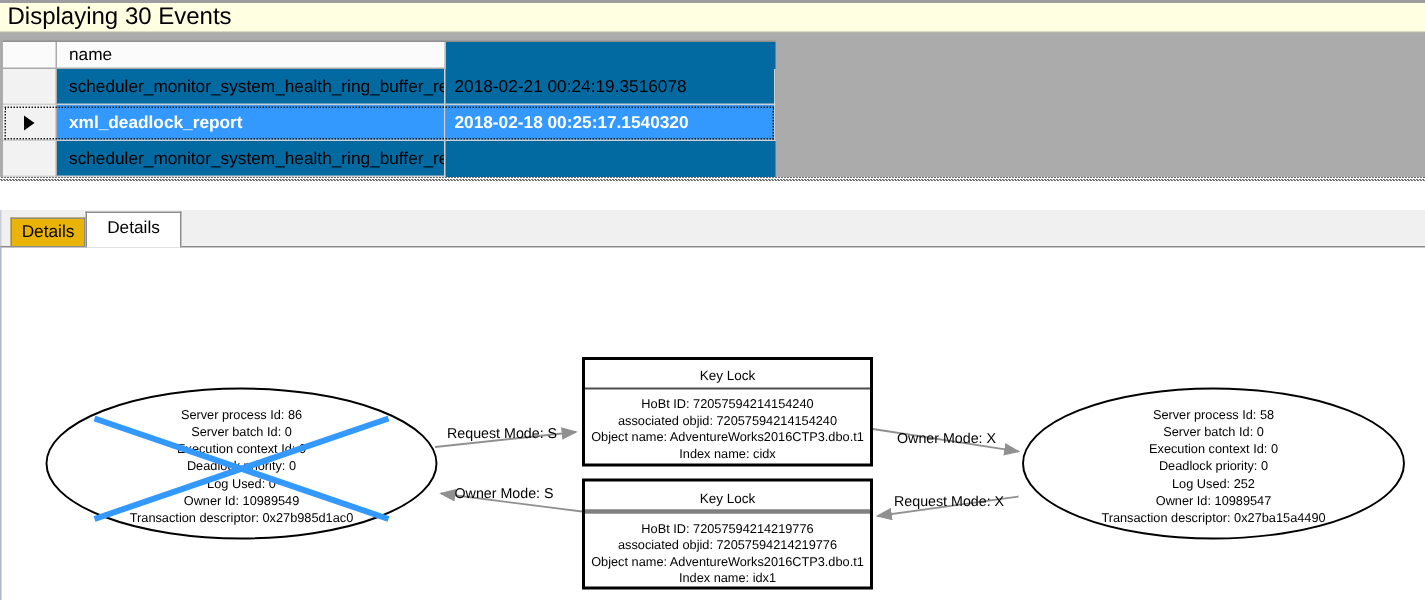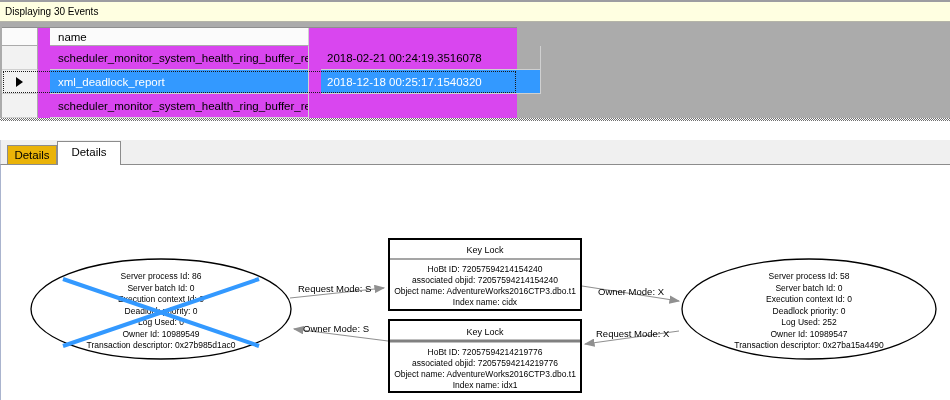--- a/index.html
+++ b/index.html
@@ -3,39 +3,39 @@
 <meta charset="utf-8">
 <style>
   * { margin:0; padding:0; box-sizing:border-box; }
   html,body { width:950px; height:400px; overflow:hidden; }
   body { font-family:"Liberation Sans", sans-serif; background:#fff; }
   .screen { position:relative; width:950px; height:400px; background:#fff; }
 
   .top-edge { position:absolute; left:0; top:0; width:950px; height:2px; background:#9d9da1; }
   .info-bar { position:absolute; left:0; top:2px; width:950px; height:20px;
               background:#ffffe1; border-bottom:1px solid #b4b4a8;
-              font-size:10px; color:#000; line-height:19px; padding-left:5px; }
+              font-size:16px; color:#000; line-height:19px; padding-left:5px; }
 
   .grid-area { position:absolute; left:0; top:22px; width:950px; height:96px;
                background:#ababab; padding-top:5px; overflow:hidden; }
   .grid-table { width:515px; margin-left:2px; border-top:1px solid #8f8f8f; }
-  .grid-row { display:flex; width:515px; background:#d946ef;gap:12px; }
+  .grid-row { display:flex; width:515px; background:#0369a1; }
   .grid-row.header { height:18px; }
   .grid-row.data { height:24px; }
   .cell { border-right:1px solid #d0d0d0; border-bottom:1px solid #d0d0d0;
           font-size:11.5px; color:#000; display:flex; align-items:center;
           white-space:nowrap; overflow:hidden; }
   .cell.indicator { width:36px; flex:0 0 36px; background:#f2f2f2;
                     border-right:1px solid #ababab; justify-content:center; }
   .cell.name { width:259px; flex:0 0 259px; padding-left:8px; }
   .cell.time { width:220px; flex:0 0 220px; padding-left:6px; }
   .header .cell { background:#fbfbfb; border-bottom:1px solid #ababab; }
   .grid-row.selected .cell.name, .grid-row.selected .cell.time {
       background:#3399ff; color:#fff; }
-  .grid-row.selected { outline:1px dotted #1a1a1a; outline-offset:-2px; }
+  .grid-row.selected { outline:1px dotted #1a1a1a; outline-offset:-2px;font-weight:bold; }
   .row-arrow { width:0; height:0; border-left:7px solid #000;
                border-top:5px solid transparent; border-bottom:5px solid transparent; }
 
   .splitter { position:absolute; left:0; top:118px; width:950px; height:3px;
               background-image:repeating-conic-gradient(#6e6e6e 0% 25%, #ffffff 25% 50%);
               background-size:2px 2px; }
 
   .event-bar { position:absolute; left:0; top:121px; width:950px; height:19px;
                background:#f0f0f0; font-size:11.5px; line-height:19px; padding-left:5px;
                border-left:1px solid #c9cdd8; }
@@ -77,21 +77,21 @@
       <div class="grid-row data">
         <div class="cell indicator"></div>
         <div class="cell name">scheduler_monitor_system_health_ring_buffer_recorded</div>
         <div class="cell time">2018-02-21 00:24:19.3516078</div>
       </div>
       <div class="grid-row data selected">
         <div class="cell indicator">
           <span class="row-arrow"></span>
         </div>
         <div class="cell name">xml_deadlock_report</div>
-        <div class="cell time">2018-12-18 00:25:17.1540320</div>
+        <div class="cell time">2018-02-18 00:25:17.1540320</div>
       </div>
       <div class="grid-row data">
         <div class="cell indicator"></div>
         <div class="cell name">scheduler_monitor_system_health_ring_buffer_recorded</div>
       </div>
     </div>
   </div>
 
   <div class="splitter"></div>
 

